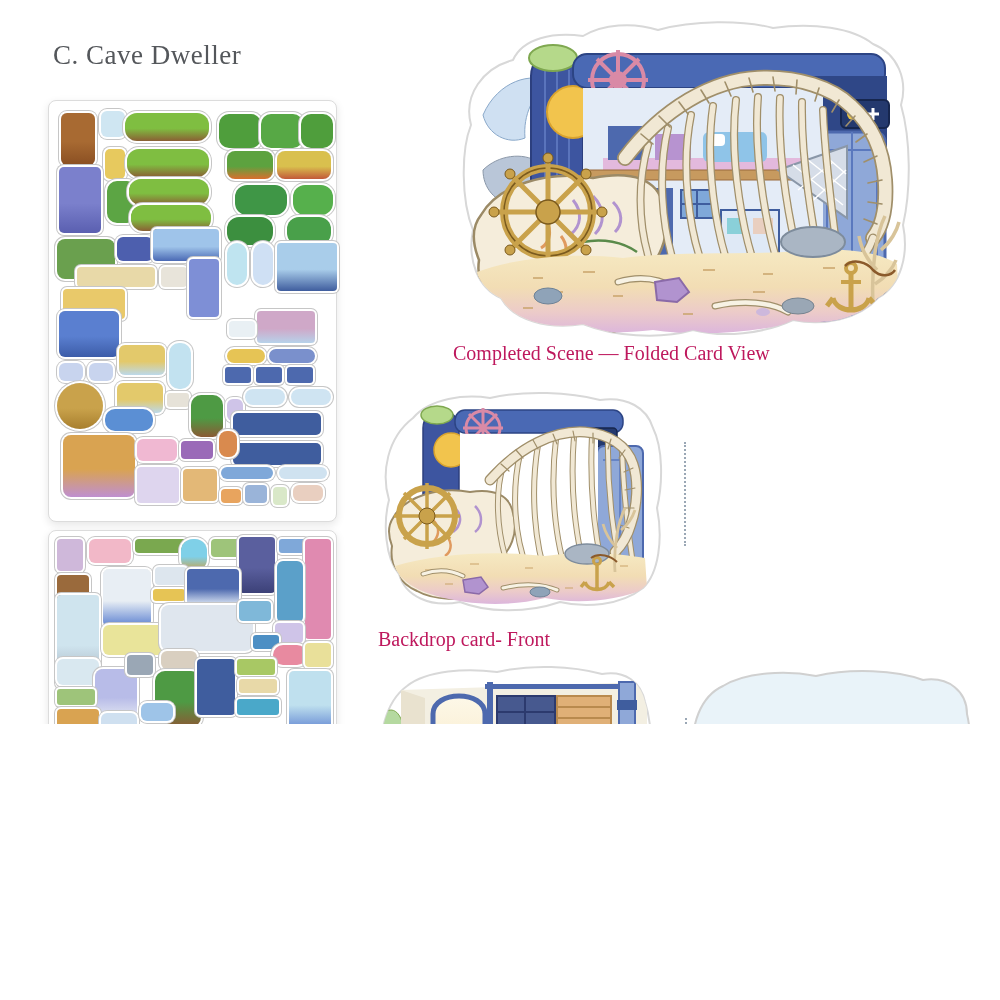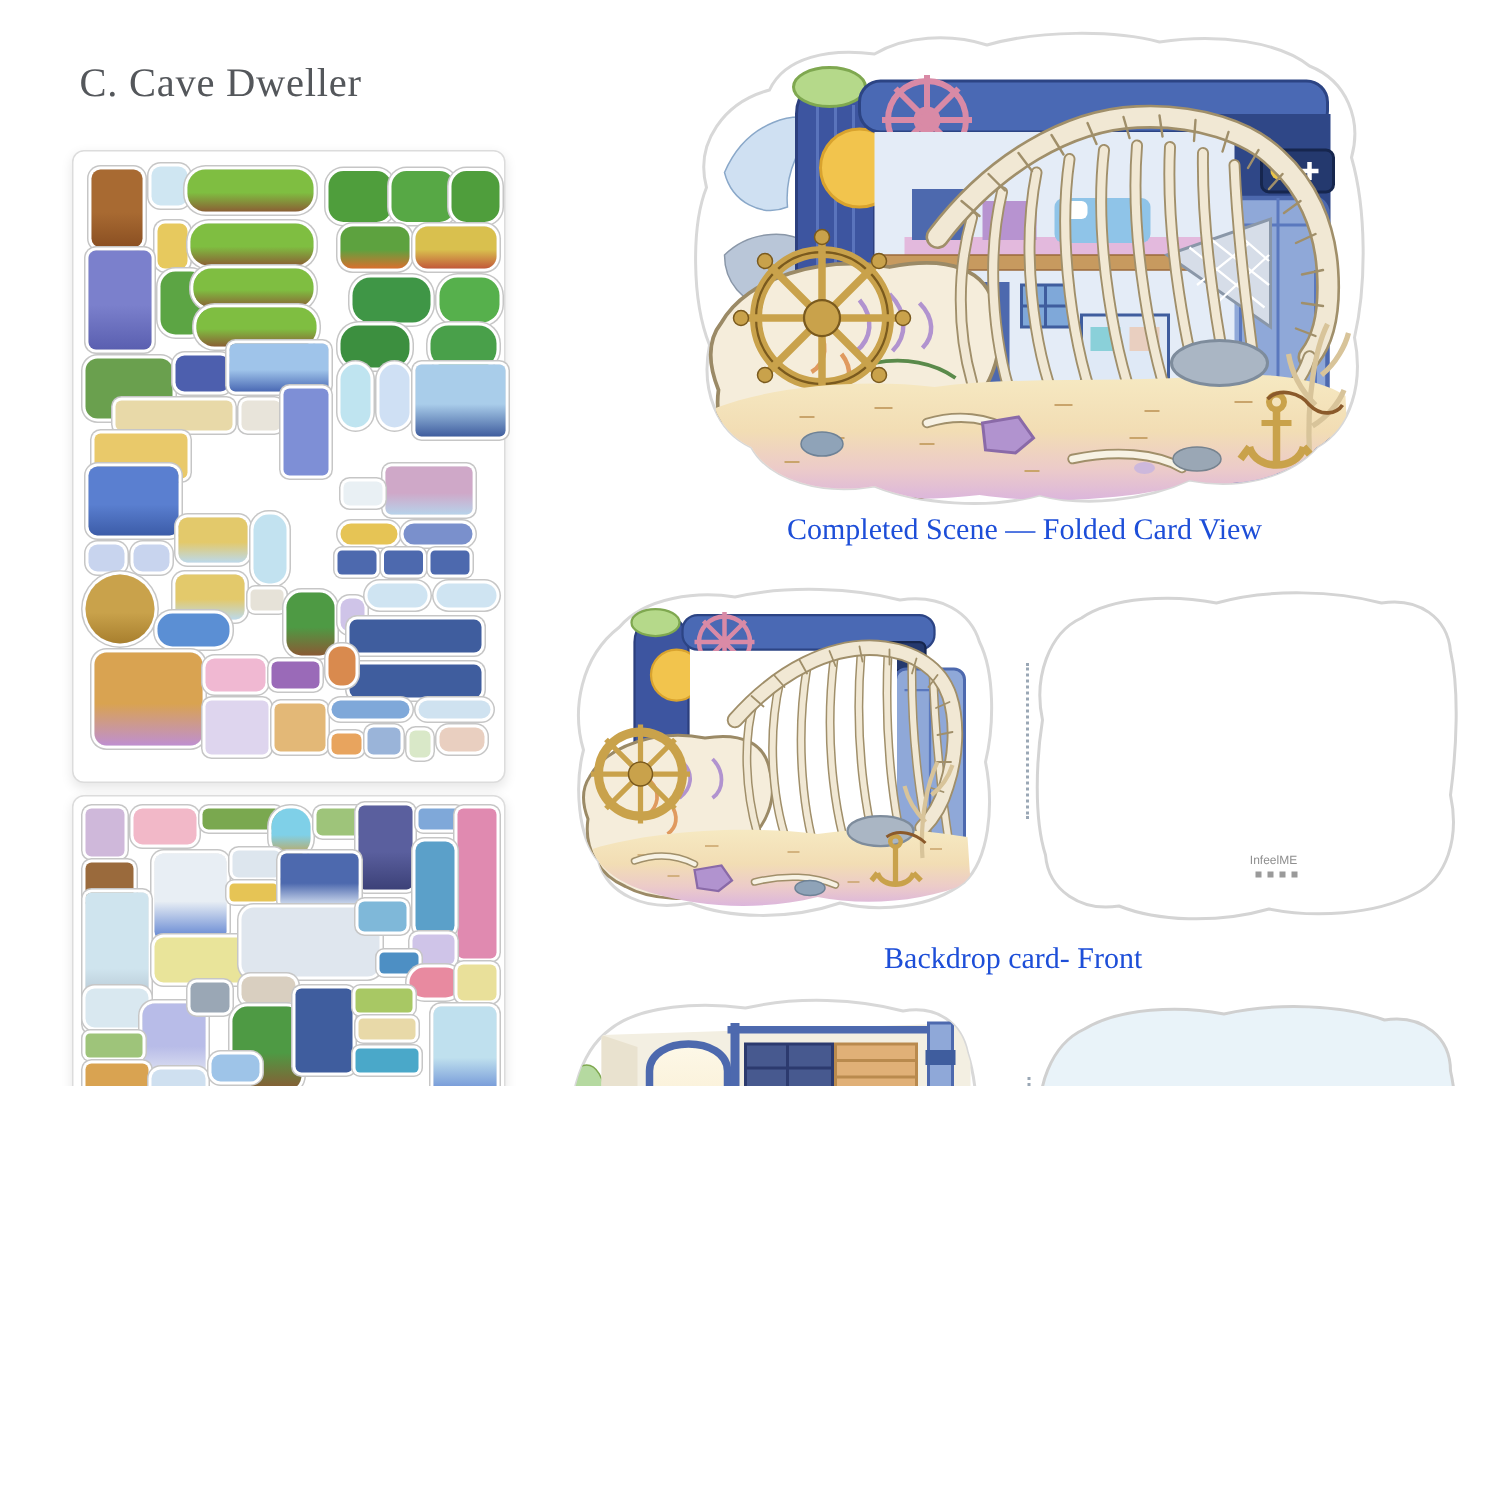--- a/index.html
+++ b/index.html
@@ -1,20 +1,20 @@
 <!DOCTYPE html>
 <html><head>
 <meta charset="utf-8">
 <style>
   html,body{margin:0;padding:0;background:#fff;}
   .canvas{position:relative;width:1000px;height:724px;background:#ffffff;overflow:hidden;
           font-family:"Liberation Serif","DejaVu Serif",serif;color:#55595e;margin-left:23px;}
   .page-title{position:absolute;left:30px;top:40px;font-size:27px;font-weight:normal;letter-spacing:.5px;margin:0;color:#54575b;}
   .bottom-caption{position:absolute;left:20px;top:934px;font-size:22px;color:#54575b;}
-  .caption{position:absolute;text-align:center;font-size:20px;color:#1d4ed8;}
+  .caption{position:absolute;font-size:20px;color:#be185d;}
   .cap-folded{left:430px;top:342px;width:460px;}
   .cap-front{left:355px;top:628px;width:595px;}
   .cap-back{left:347px;top:900px;width:603px;}
   .sheet{position:absolute;width:287px;background:#ffffff;border:1px solid #dcdcdc;border-radius:8px;
          box-shadow:0 3px 8px rgba(0,0,0,.10);}
   .sheet1{left:25px;top:100px;height:420px;}
   .sheet2{left:25px;top:530px;height:405px;}
   .sticker{position:absolute;box-shadow:0 0 0 2px #ffffff,0 0 0 3px #c6c6c6;}
   .scene{position:absolute;}
   .scene svg{display:block;width:100%;height:100%;}
@@ -303,32 +303,20 @@
           <path d="M398,252 v40 M380,278 C384,294 412,294 416,278 M380,278 l-6,8 M416,278 l7,8"></path>
           <path d="M388,262 h20" stroke-width="4"></path>
           <circle cx="398" cy="248" r="5" stroke-width="4"></circle>
           <path d="M392,246 C400,238 414,242 420,250 C428,258 438,256 442,250" stroke="#8b5a2b" stroke-width="2.5"></path>
         </g>
       </g>
     </svg>
   </div>
   <div class="caption cap-folded">Completed Scene — Folded Card View</div>
 
-  <div class="scene" style="left:658px;top:390px;width:294px;height:232px">
-    <svg viewBox="0 0 294 232">
-      <path d="M40,22 C60,8 100,6 130,12 C165,2 210,4 240,12 C265,8 284,22 286,44 C292,70 290,110 286,140 C292,168 284,196 262,206 C235,220 195,222 165,216 C130,226 90,224 65,214 C40,218 18,204 16,180 C8,155 10,115 14,90 C8,62 18,32 40,22 Z" fill="#ffffff" stroke="#d4d4d4" stroke-width="2"></path>
-      <text x="168" y="186" font-size="8" fill="#8f8f8f" text-anchor="middle" font-family="Liberation Sans, sans-serif">InfeelME</text>
-      <g fill="#9a9a9a">
-        <rect x="156" y="191" width="4" height="4"></rect>
-          <rect x="164" y="191" width="4" height="4"></rect>
-        <rect x="172" y="191" width="4" height="4"></rect>
-          <rect x="180" y="191" width="4" height="4"></rect>
-      </g>
-    </svg>
-  </div>
   <div class="scene" style="left:352px;top:388px;width:312px;height:236px">
     <svg viewBox="0 0 312 236">
       <defs>
         <linearGradient id="sandG2" x1="0" y1="0" x2="0" y2="1">
           <stop offset="0" stop-color="#f6e9c2"></stop>
             <stop offset=".45" stop-color="#f2ddb4"></stop>
           <stop offset=".75" stop-color="#eccbc9"></stop>
             <stop offset="1" stop-color="#dcb6dc"></stop>
         </linearGradient>
         <clipPath id="clipB">

